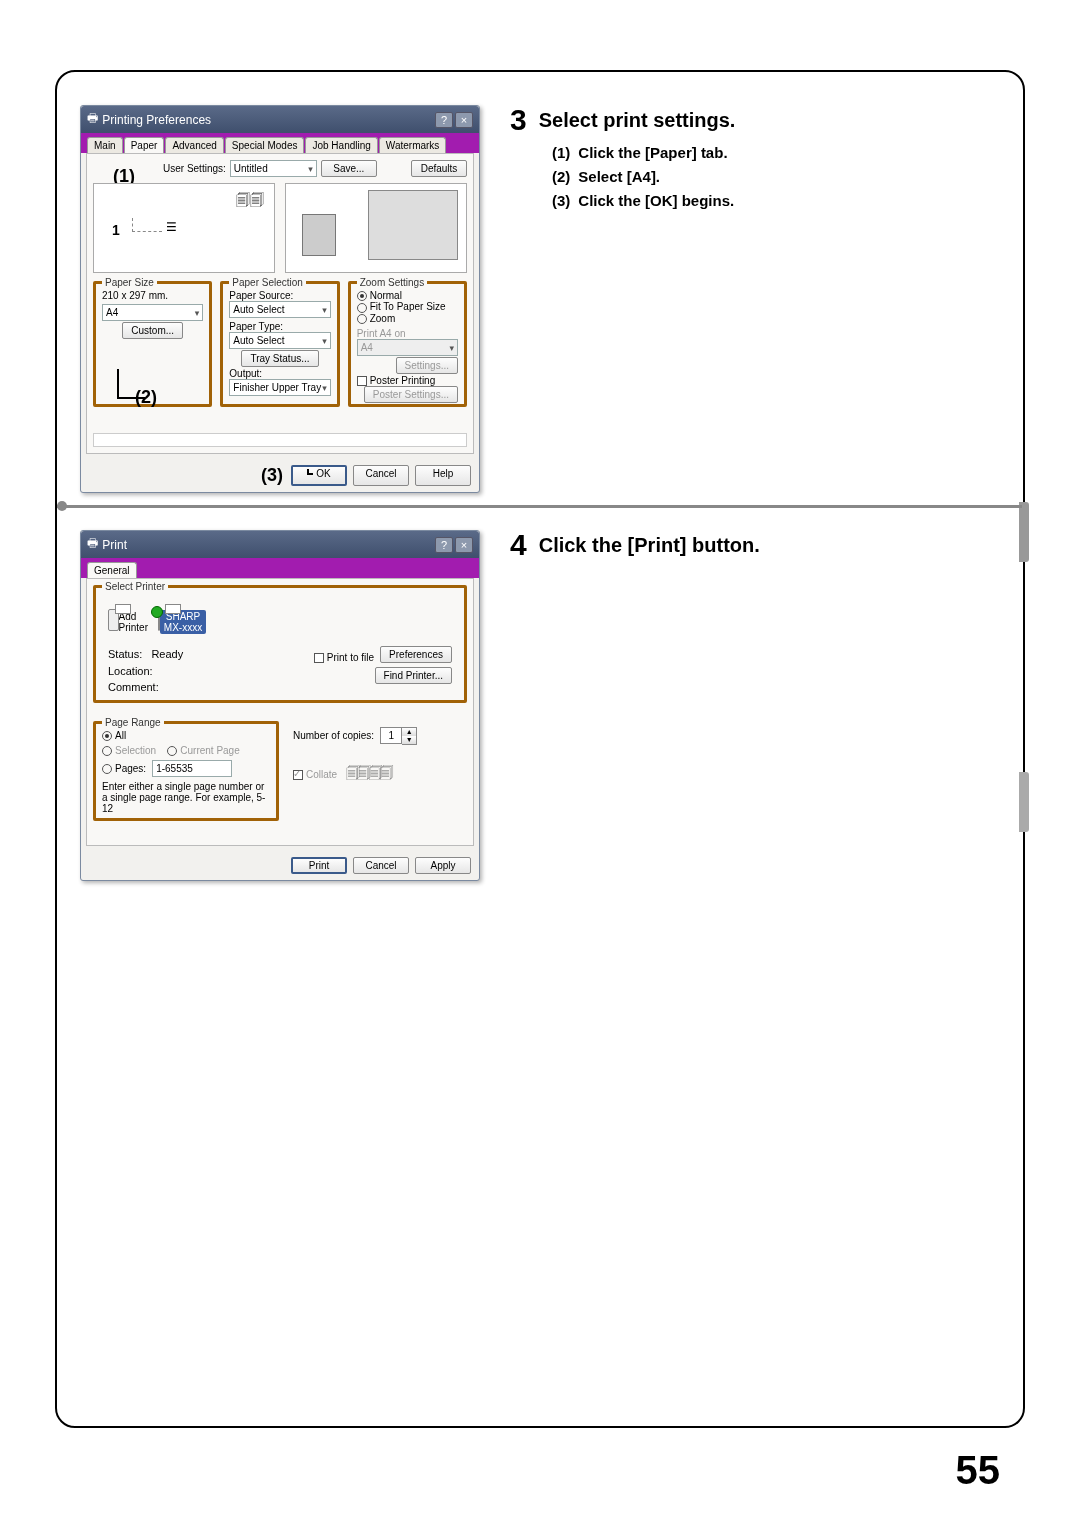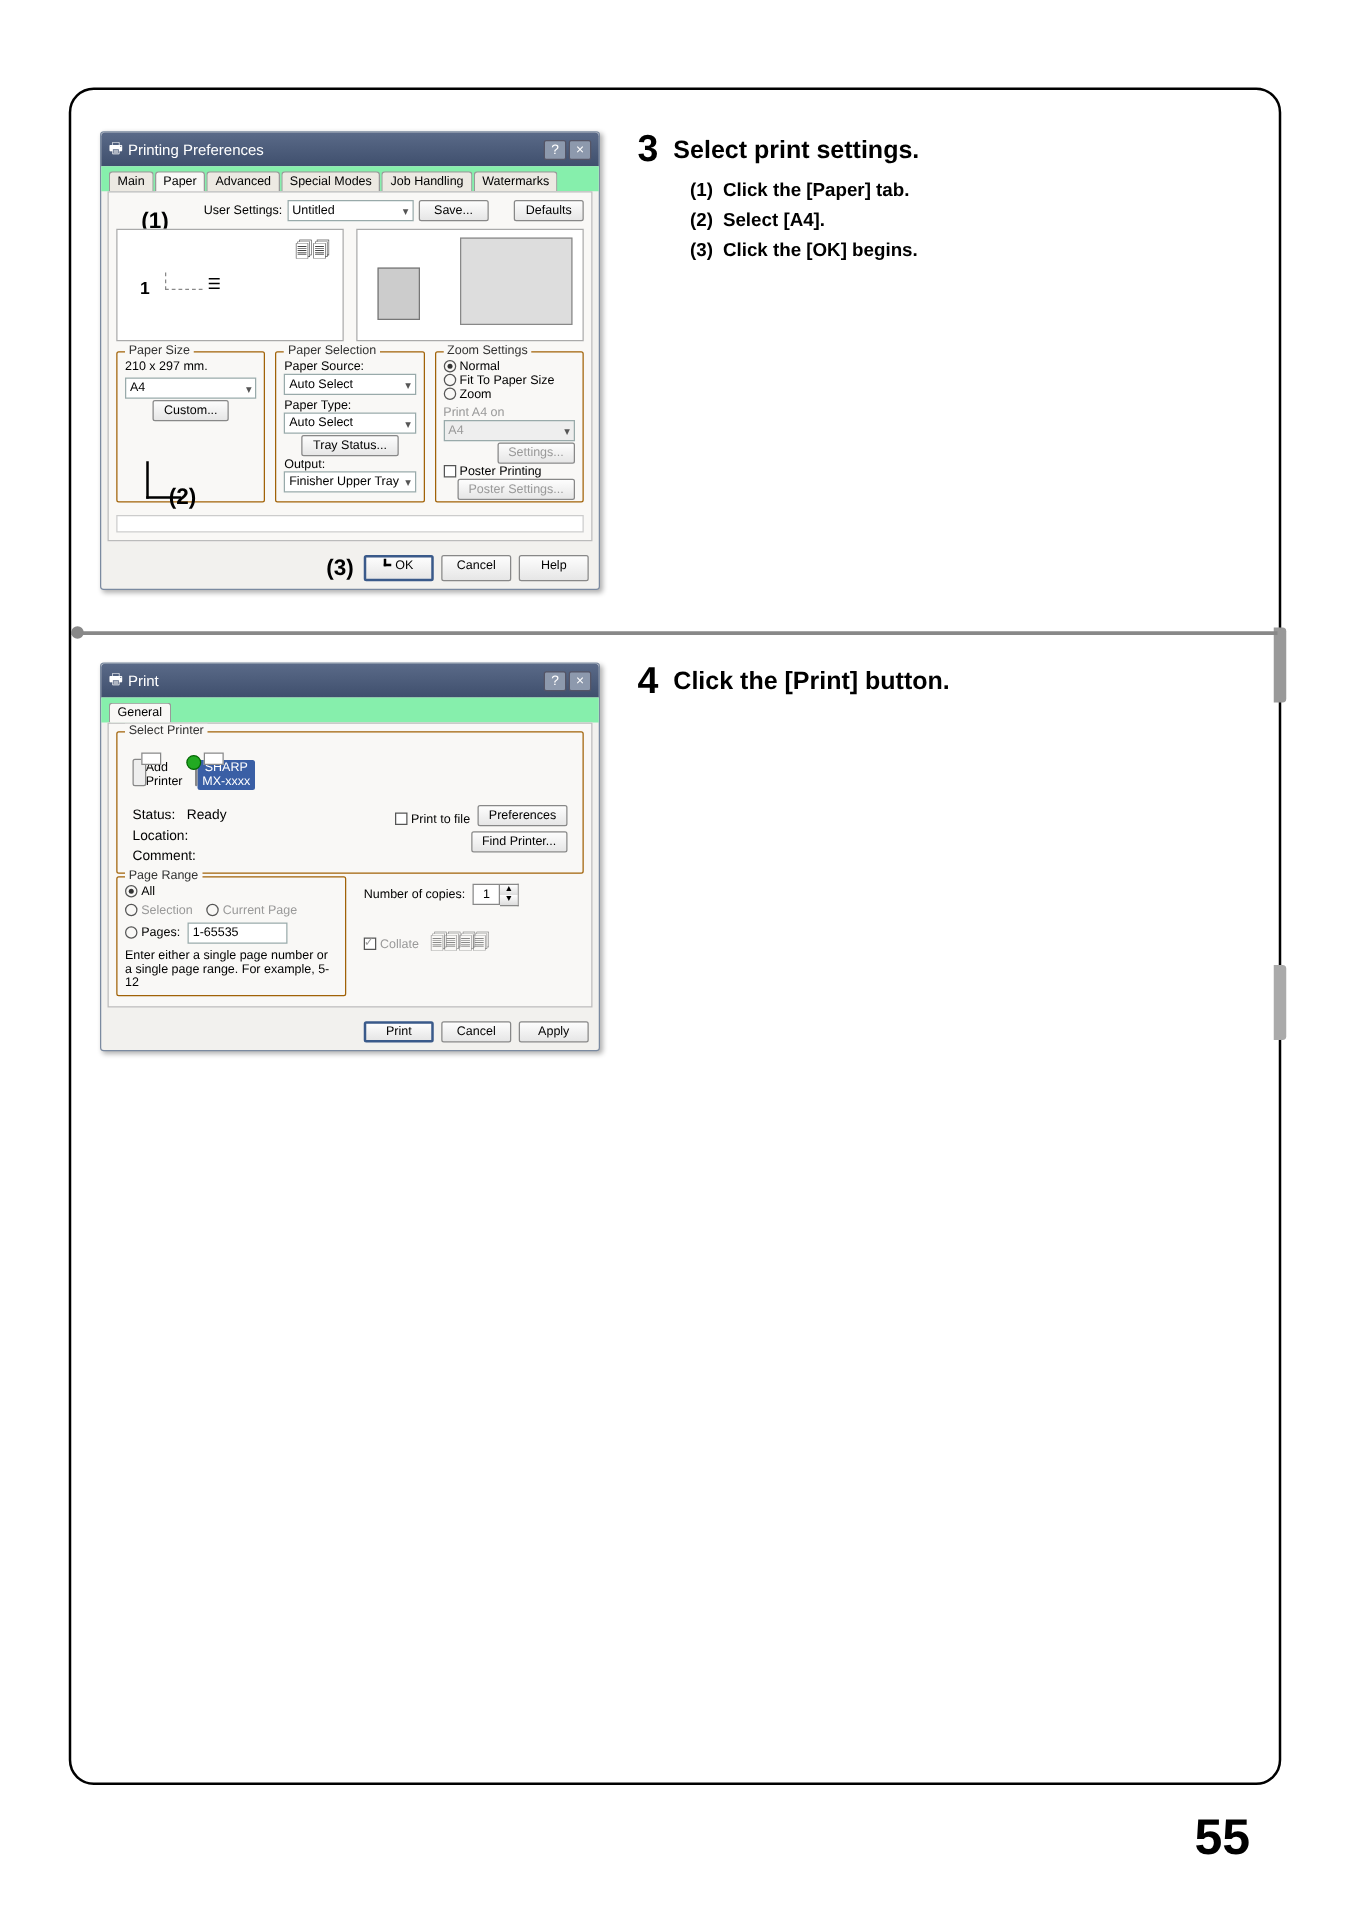--- a/index.html
+++ b/index.html
@@ -91,21 +91,21 @@
     width: 18px; height: 16px;
     background: #8d99ad;
     border: 1px solid #556;
     margin-left: 2px;
     color: #fff;
     font-size: 11px;
     text-align: center;
     line-height: 14px;
     border-radius: 2px;
   }
-  .tabs-strip { display:flex; padding: 4px 6px 0 6px; background:#86efac; }
+  .tabs-strip { display:flex; padding: 4px 6px 0 6px; background:#a21caf; }
   .tab {
     padding: 2px 6px;
     border: 1px solid #999;
     border-bottom: none;
     background: #ece9e2;
     font-size: 10px;
     margin-right: 1px;
     border-radius: 3px 3px 0 0;
   }
   .tab.active { background: #f9f8f6; position:relative; z-index:2; }
@@ -125,21 +125,21 @@
   .btn {
     border:1px solid #888; background:linear-gradient(#fdfdfd,#e6e6e6);
     padding:2px 8px; font-size:10px; border-radius:2px; min-width:56px; text-align:center;
   }
   .btn.def { border:2px solid #3a5a8a; padding:1px 7px; }
   .preview-area { display:flex; gap:10px; margin:4px 0 8px 0; }
   .prev-box {
     border:1px solid #aaa; background:#fff; height:90px; flex:1;
     position:relative;
   }
-  .grp { border:1px solid #a16207; border-radius:2px; padding:6px 6px 4px 6px; margin-bottom:2px; position:relative; }
+  .grp { border:3px solid #a16207; border-radius:2px; padding:6px 6px 4px 6px; margin-bottom:18px; position:relative; }
   .grp-title { position:absolute; top:-7px; left:6px; background:#f9f8f6; padding:0 3px; font-size:10px; color:#333;}
   .three-col { display:flex; gap:8px; }
   .three-col > div { flex:1; }
   .radio { width:10px; height:10px; border:1px solid #555; border-radius:50%; display:inline-block; vertical-align:middle; margin-right:3px; position:relative;}
   .radio.sel::after{content:"";position:absolute;left:2px;top:2px;width:4px;height:4px;background:#333;border-radius:50%;}
   .chk { width:10px; height:10px; border:1px solid #555; display:inline-block; vertical-align:middle; margin-right:3px; background:#fff; position:relative;}
   .chk.sel::after{content:"✓"; position:absolute; left:-1px; top:-3px; font-size:10px;}
   .dlg-foot { display:flex; justify-content:flex-end; gap:6px; padding:6px 8px; }
   .disabled { color:#999; }
 
@@ -189,21 +189,21 @@
         <div class="tab active">Paper</div>
         <div class="tab">Advanced</div>
         <div class="tab">Special Modes</div>
         <div class="tab">Job Handling</div>
         <div class="tab">Watermarks</div>
       </div>
       <div class="dlg-body">
         <span class="callout" style="left:26px; top:12px;">(1)</span>
         <div class="row-flex" style="margin-left:70px;">
           <span class="lbl">User Settings:</span>
-          <div class="combo" style="width:101px;">
+          <div class="combo" style="width:87px;">
             <span>Untitled</span>
               <span class="chev">▾</span>
           </div>
           <div class="btn">Save...</div>
           <div class="btn" style="margin-left:auto;">Defaults</div>
         </div>
 
         <div class="preview-area">
           <div class="prev-box">
             <span style="position:absolute;right:10px;top:6px;font-size:14px;">🗐🗐</span>

